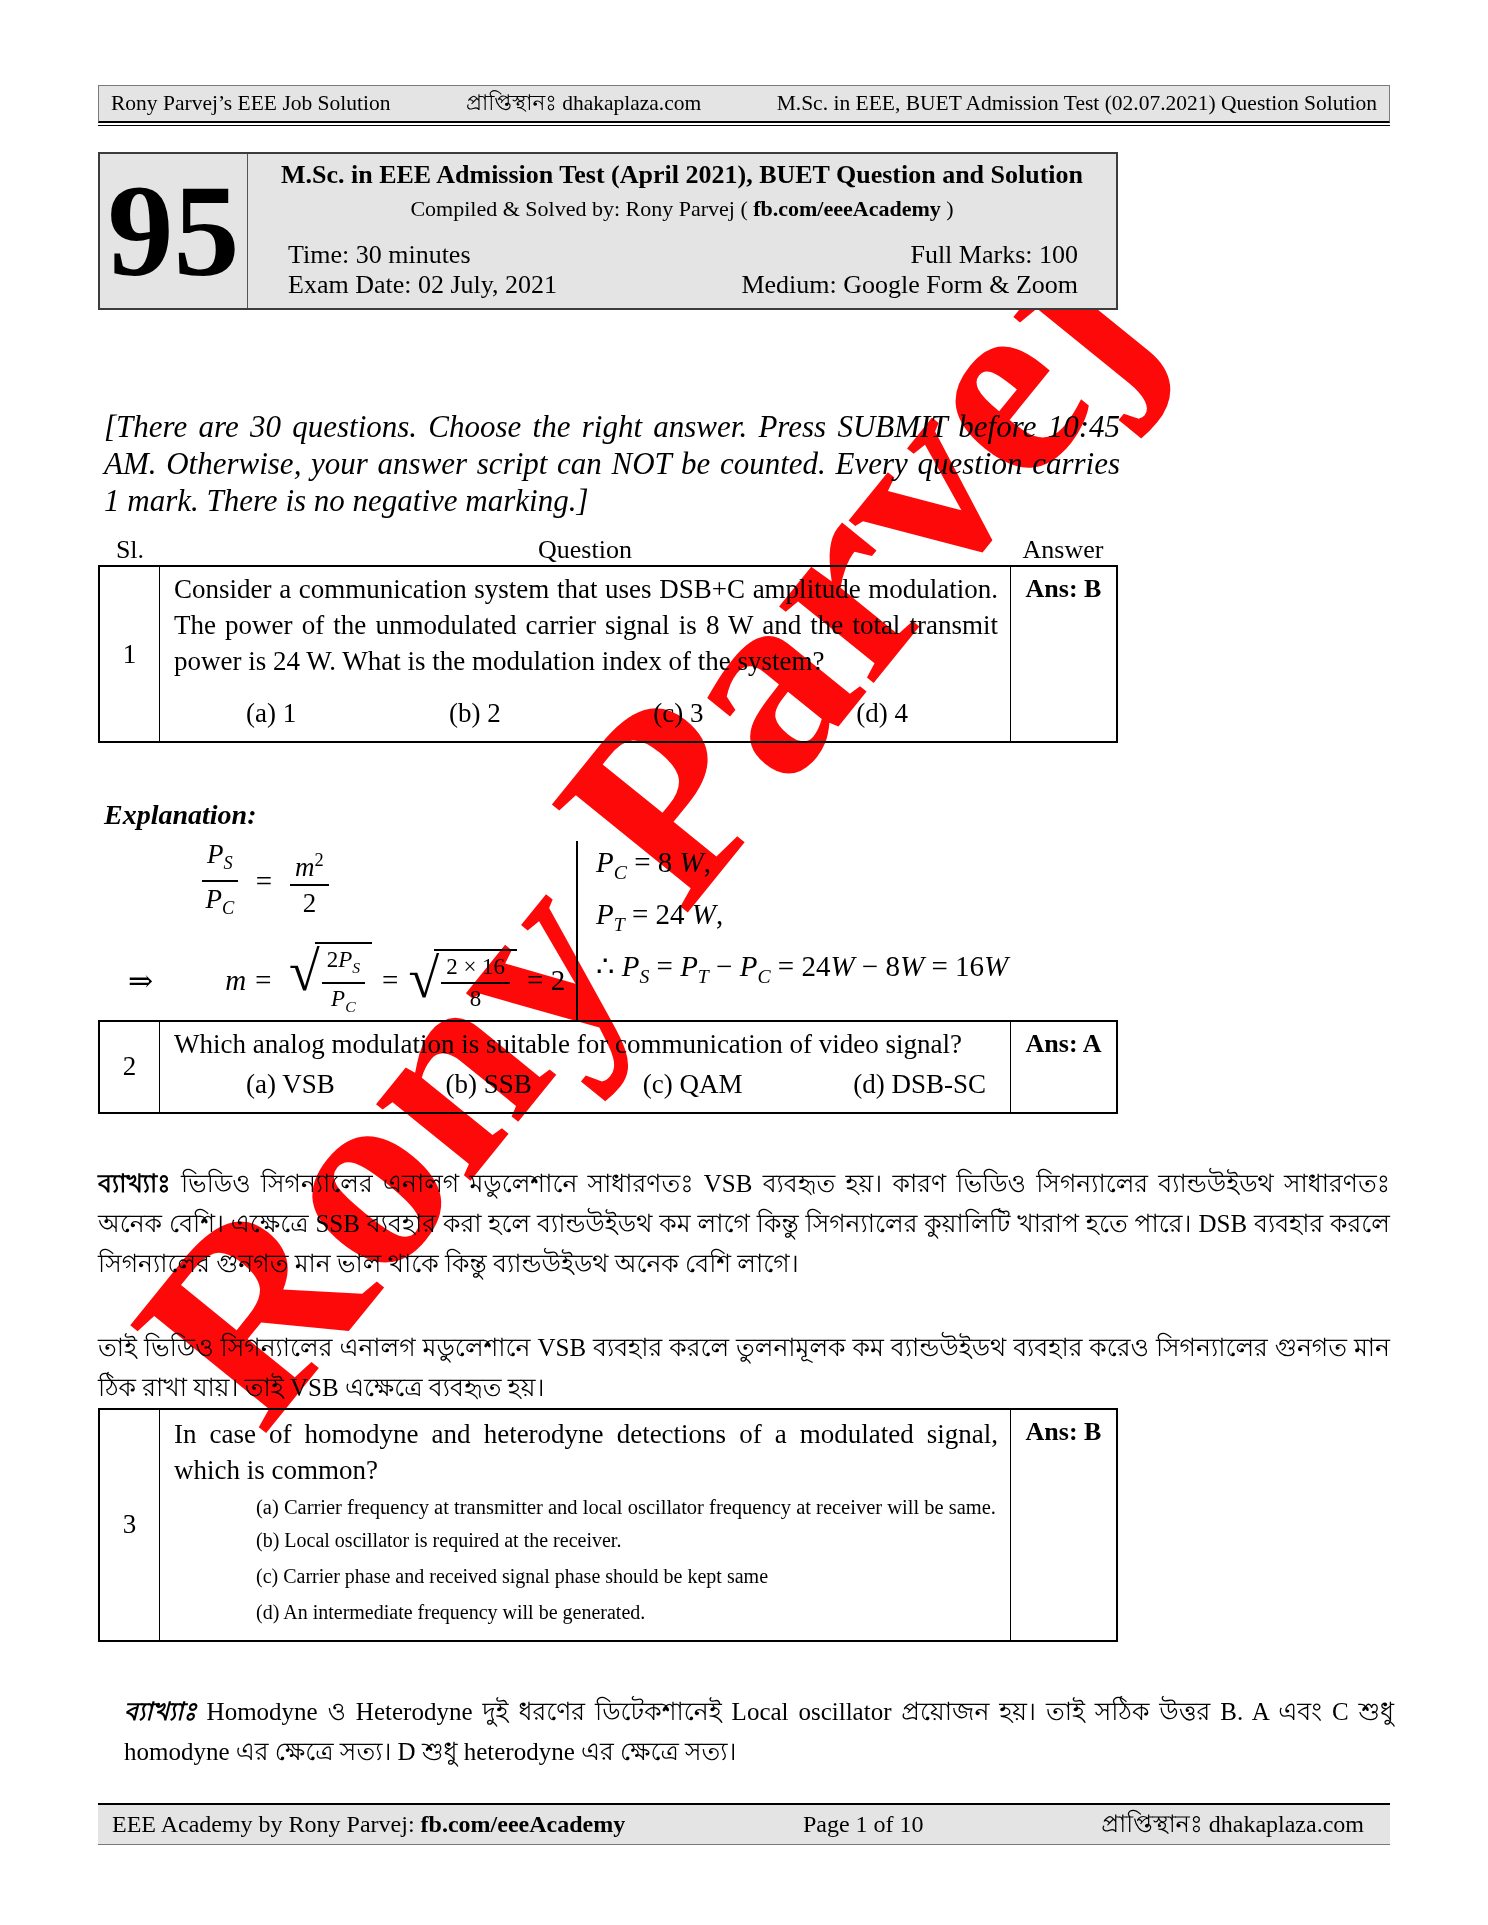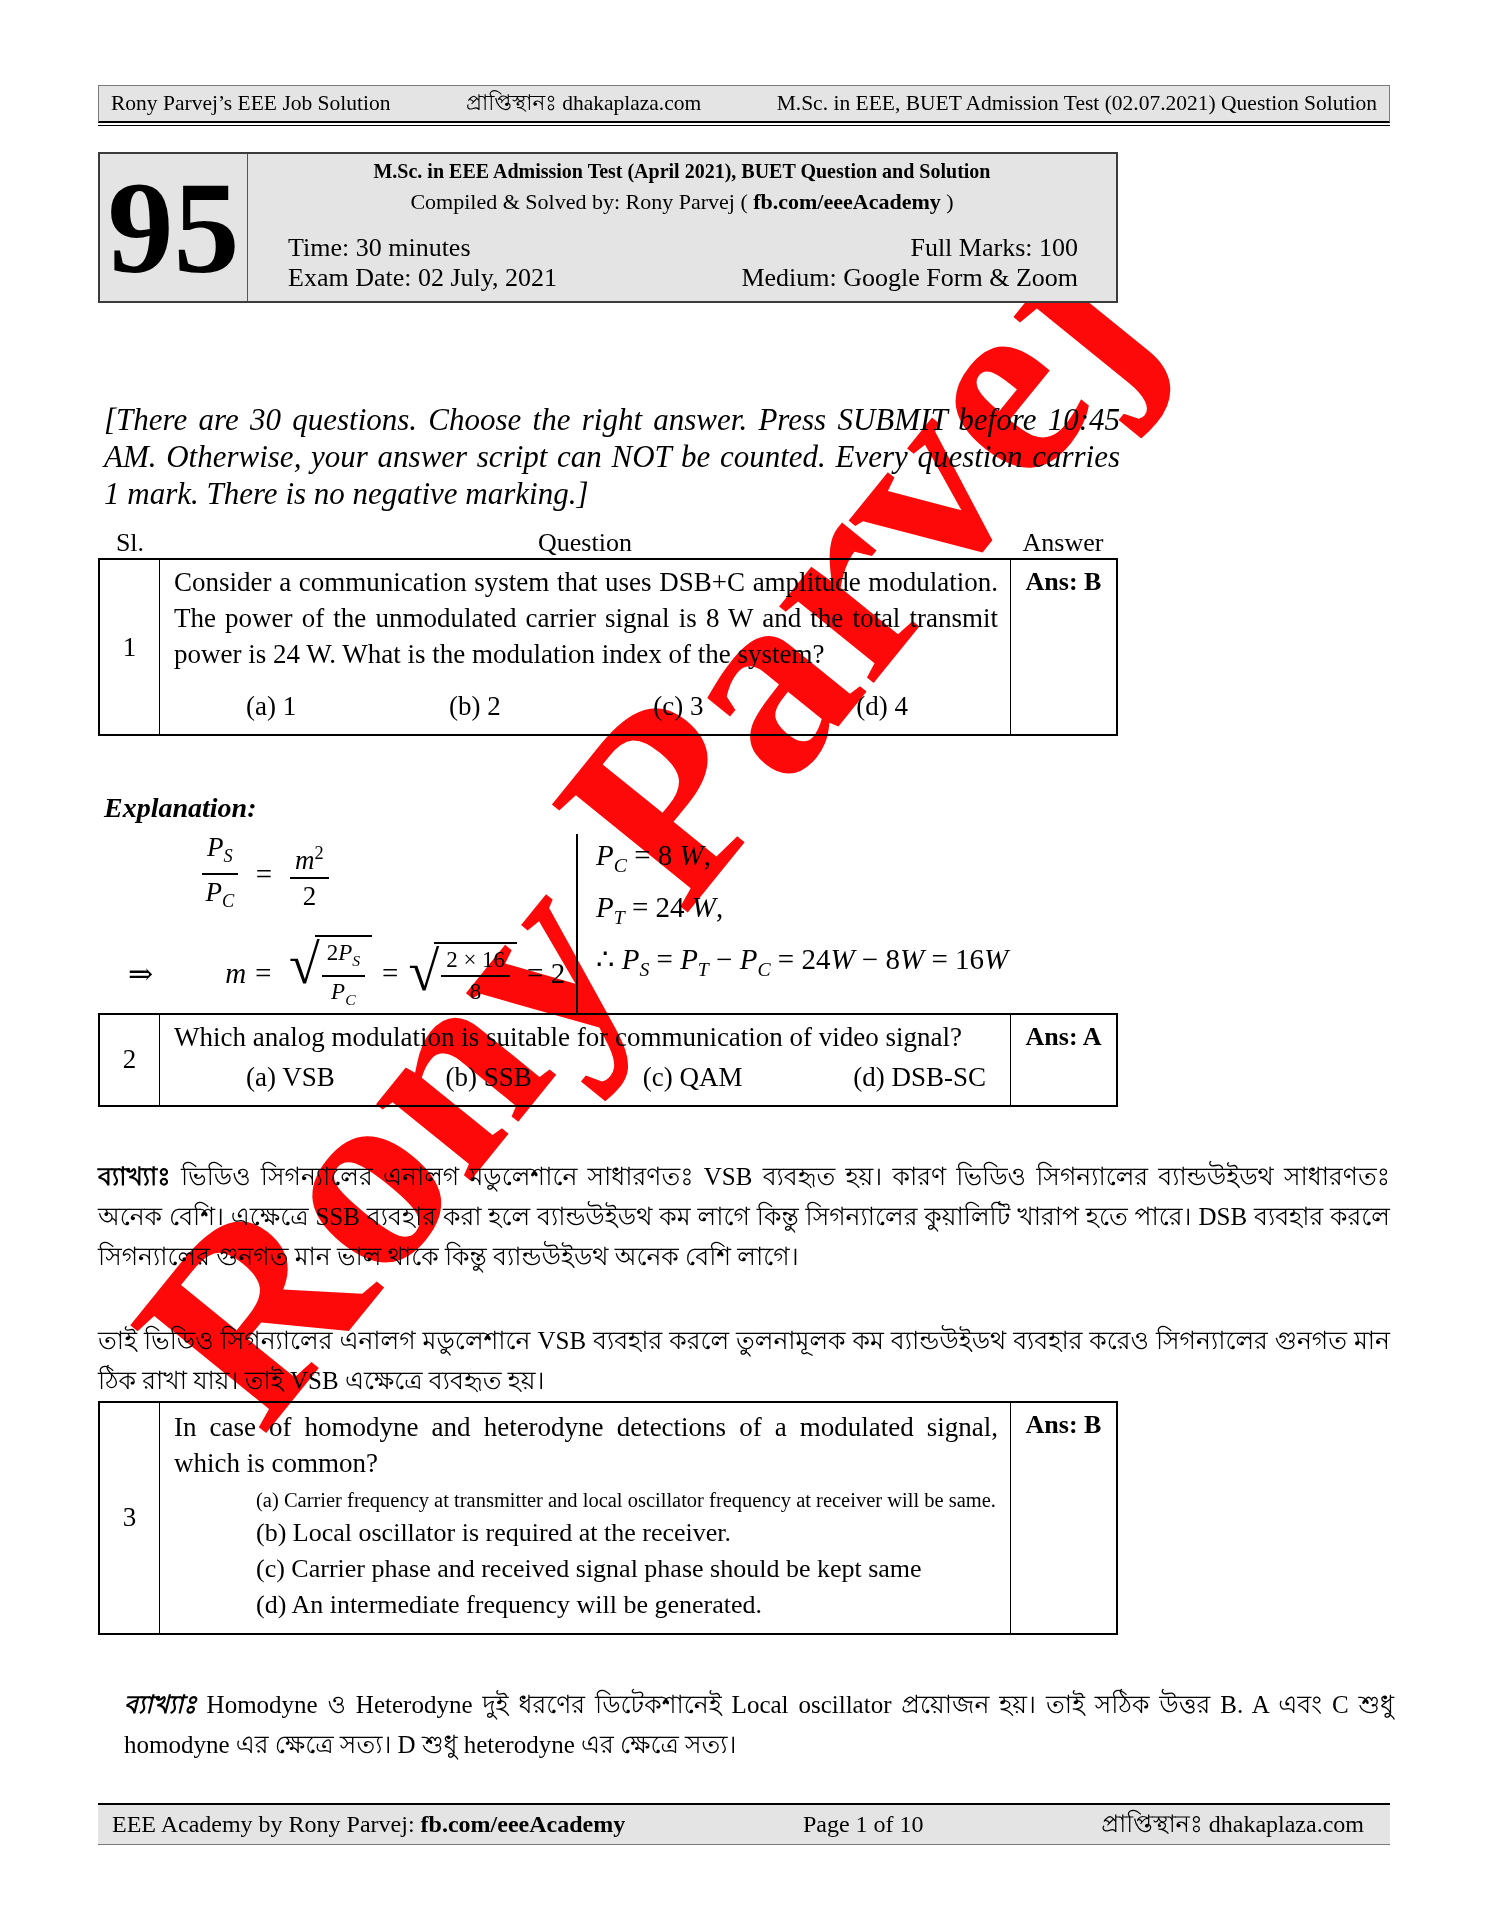--- a/index.html
+++ b/index.html
@@ -30,21 +30,21 @@
   .title-box {
     margin-top:26px; width:1020px; min-height:140px;
     background:#e4e4e4; border:2px solid #3c3c3c; display:flex;
   }
   .num-cell {
     width:148px; border-right:1.5px solid #555;
     display:flex; align-items:center; justify-content:center;
     font-size:132px; font-weight:bold; line-height:1;
   }
   .info-cell { flex:1; padding:6px 14px 8px 14px; }
-  .box-title { text-align:center; font-weight:bold; font-size:20px; }
+  .box-title { text-align:center; font-weight:bold; font-size:26px; }
   .box-subtitle { text-align:center; font-size:22px; margin-top:6px; }
   .box-row { display:flex; justify-content:space-between; font-size:26px; padding:0 24px 0 26px; }
   .box-row.first { margin-top:18px; }
 
   
   .instructions {
     margin-top:98px; width:1016px; margin-left:6px;
     font-style:italic; font-size:31px; line-height:37px; text-align:justify;
   }
 
@@ -60,21 +60,21 @@
   .ans-cell { width:106px; border-left:1.5px solid #000; font-weight:bold; font-size:26px; text-align:center; padding-top:7px; }
   .q-text { text-align:justify; }
   .opt-line { display:flex; justify-content:space-between; padding:0 90px 0 72px; margin-top:16px; }
   .q1 { min-height:164px; }
   .q2 { min-height:80px; }
   .q2 .opt-line { margin-top:4px; padding:0 12px 0 72px; }
   .q3 { min-height:222px; }
   .q3 .q-cell { padding-top:6px; }
   .opt-block { margin-left:82px; margin-top:4px; }
   .opt-block .o-sm { font-size:20.5px; line-height:30px; }
-  .opt-block .o { font-size:26px; line-height:36px; }
+  .opt-block .o { font-size:20px; line-height:36px; }
 
   
   .explain { margin-top:56px; width:1020px; }
   .explain-label { font-weight:bold; font-style:italic; font-size:28px; margin-left:6px; }
   .math-wrap { display:flex; margin-top:8px; }
   .math-left { width:478px; font-size:29px; }
   .math-row1 { margin-left:104px; display:flex; align-items:center; gap:14px; }
   .math-row2 { display:flex; align-items:center; margin-top:18px; }
   .imp { font-size:30px; margin-left:30px; }
   .m-eq { margin-left:72px; margin-right:10px; font-style:italic; }

